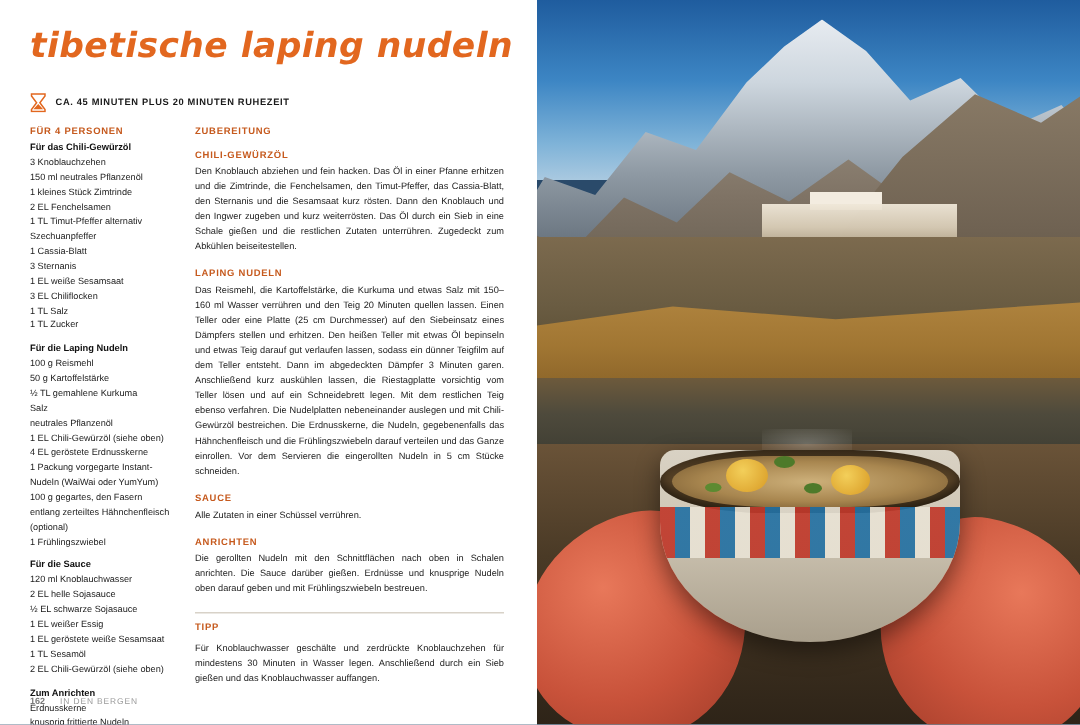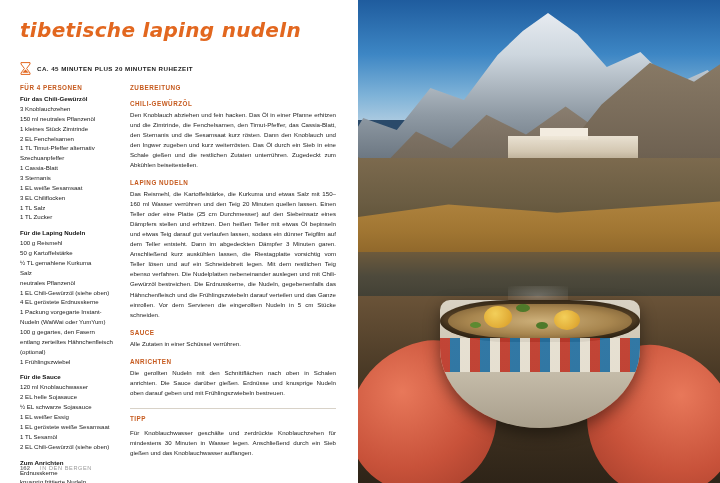--- a/index.html
+++ b/index.html
@@ -17,21 +17,21 @@
     position: relative;
     width: 358px; height: 483px;
     background: #ffffff;
     padding: 0;
   }
 
   .recipe-title {
     position: absolute;
     left: 20px; top: 18px;
     font-family: "DejaVu Sans", sans-serif;
-    font-size: 20px;
+    font-size: 23px;
     font-weight: bold;
     font-style: italic;
     letter-spacing: 0.3px;
     color: #e2671f;
     white-space: nowrap;
   }
 
   .time-row {
     position: absolute;
     left: 20px; top: 62px;

